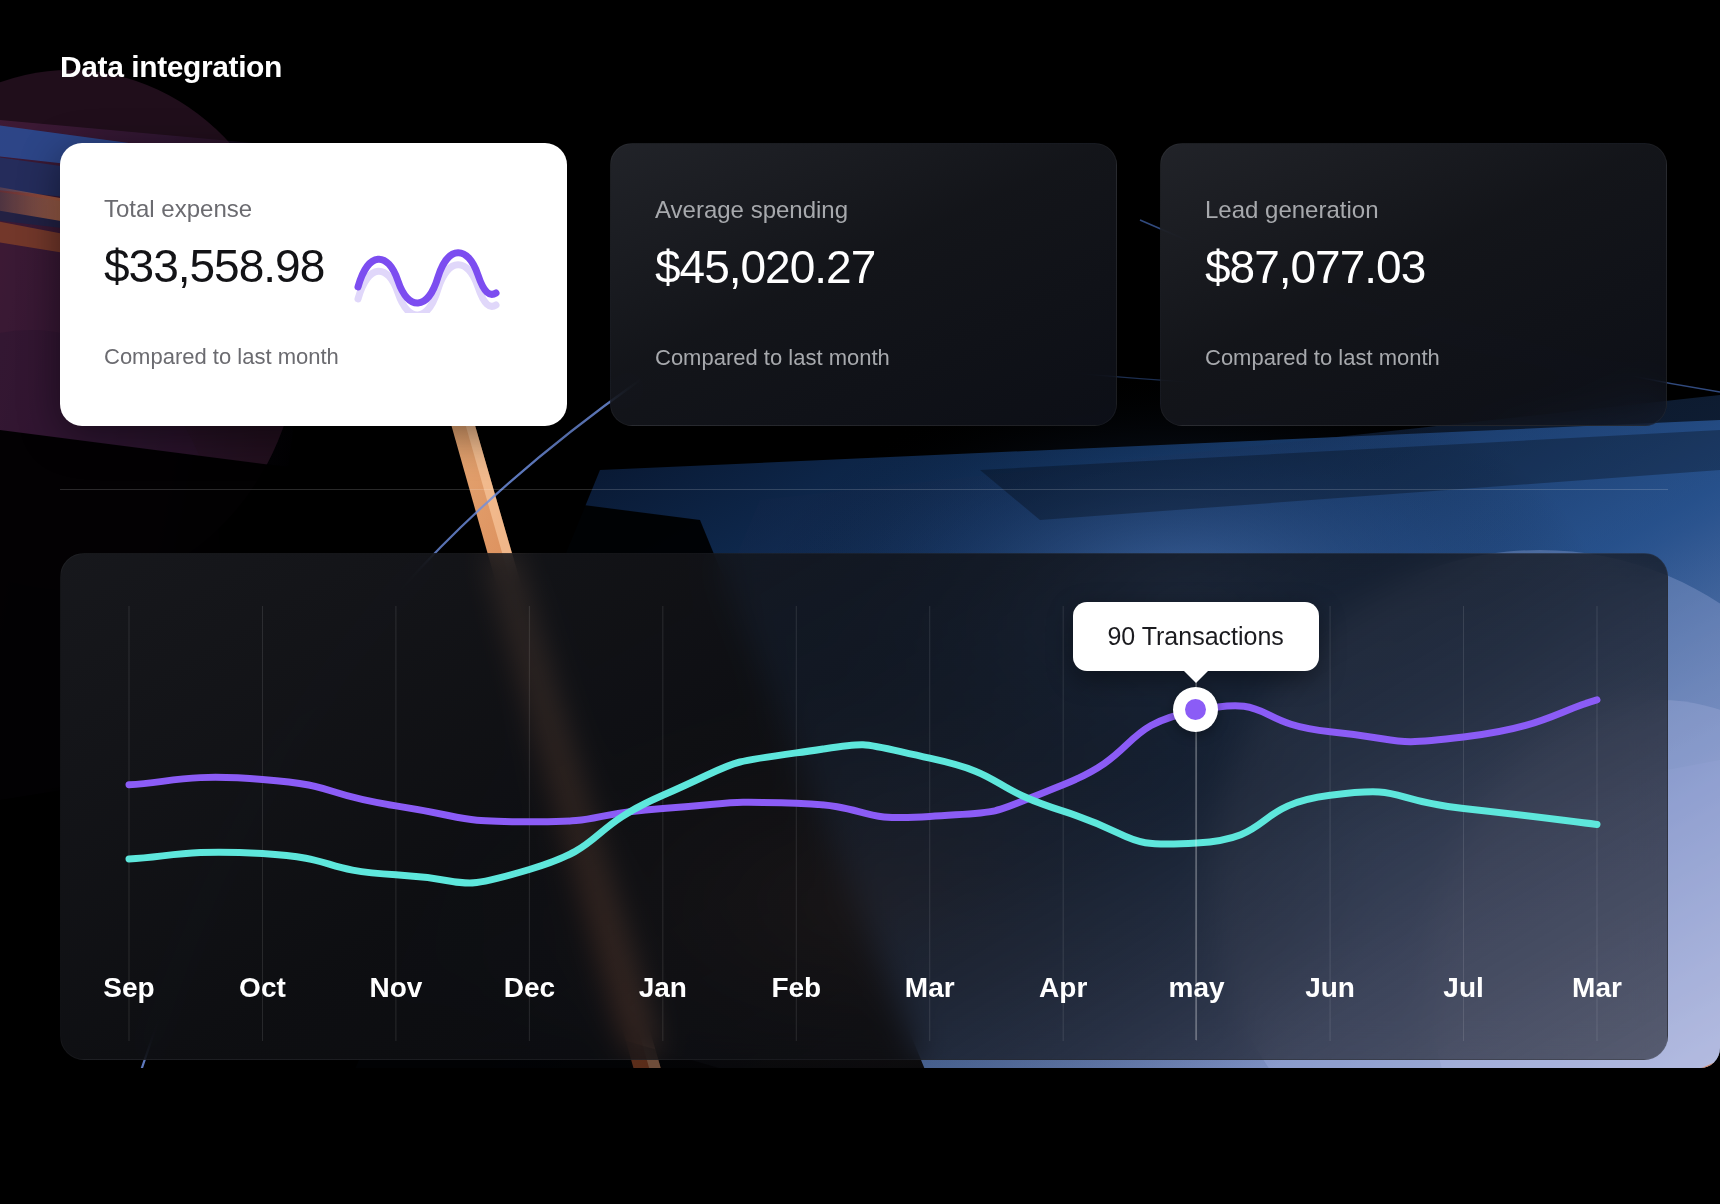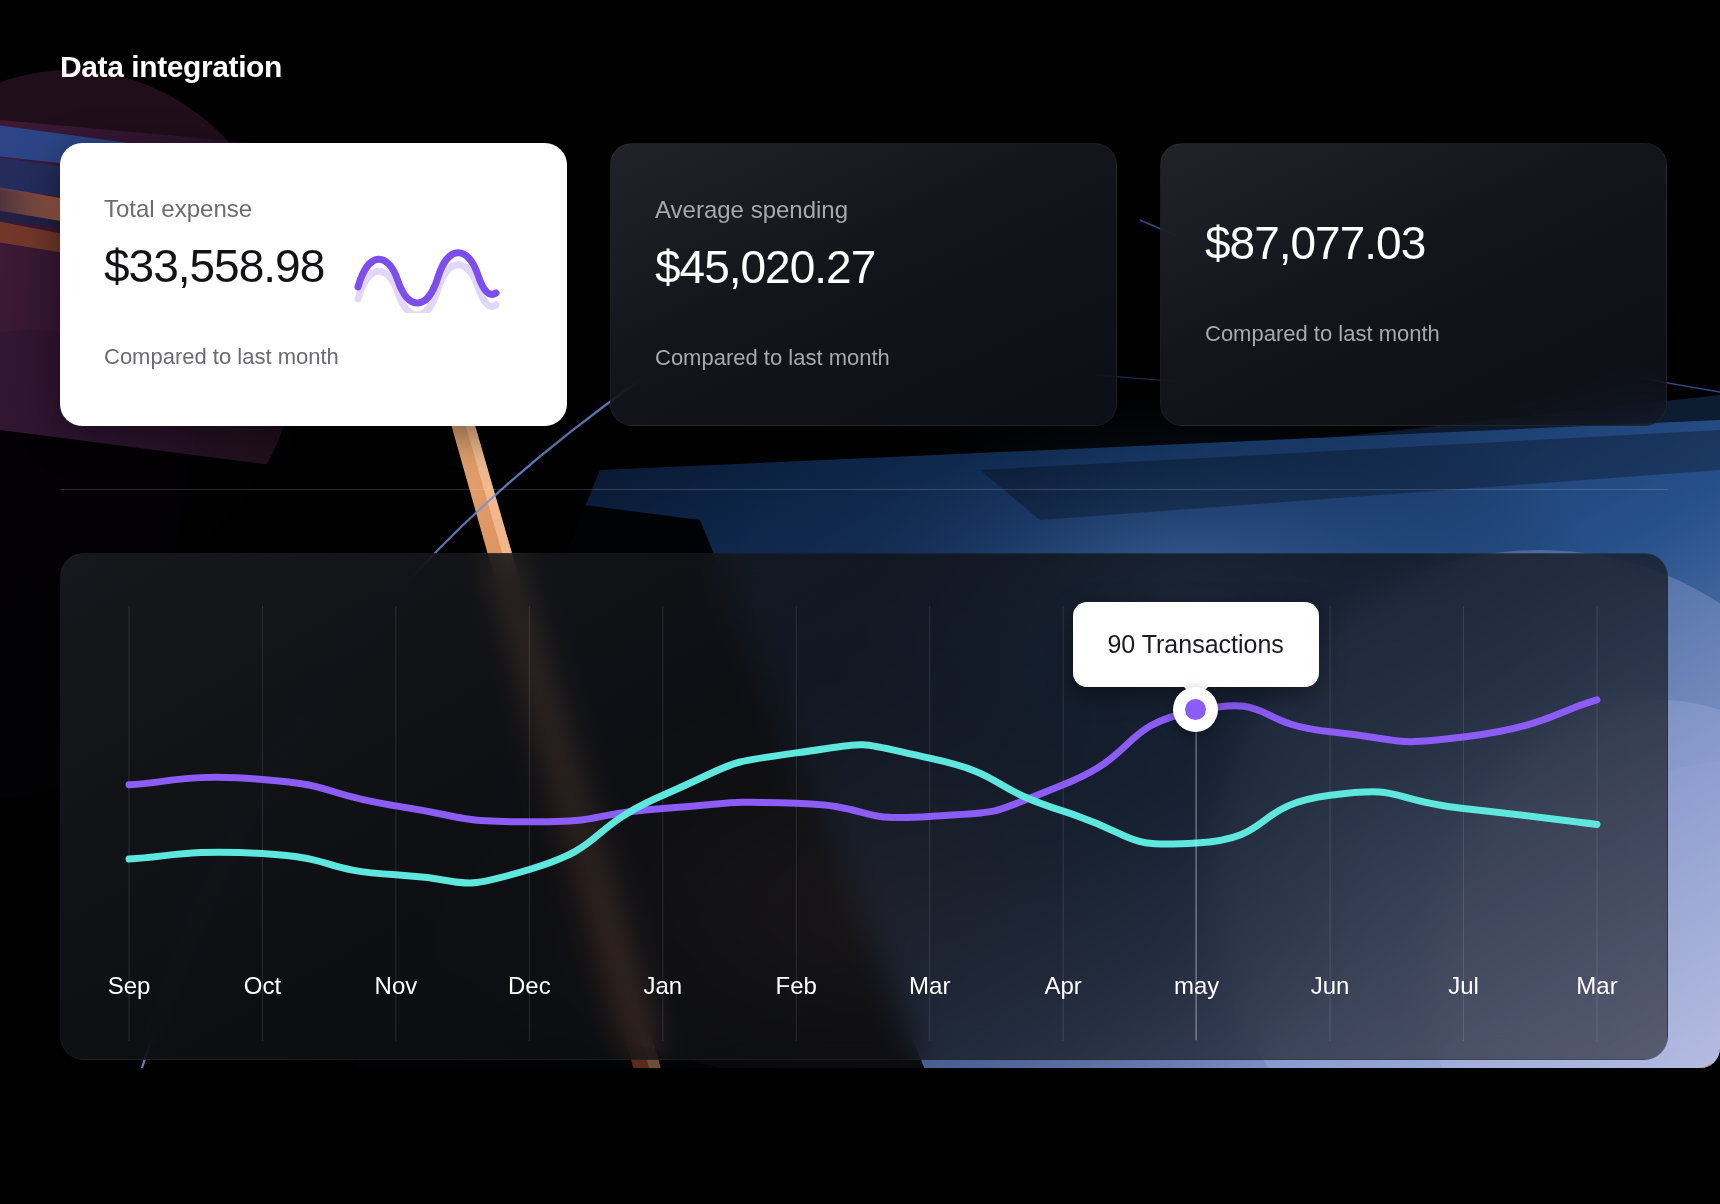--- a/index.html
+++ b/index.html
@@ -147,40 +147,40 @@
     position: absolute;
     left: 0;
     top: 418px;
     width: 1608px;
     height: 50px;
     z-index: 6;
   }
   .x-tick {
     position: absolute;
     transform: translateX(-50%);
-    font-size: 24px;
+    font-size: 28px;
     color: #ffffff;
-    font-weight: 400;
+    font-weight: 700;
     white-space: nowrap;
   }
 
   
   .tooltip-wrap {
     position: absolute;
     z-index: 40;
     left: 1072px;
     top: 604px;
     width: 246px;
     pointer-events: none;
   }
   .tooltip {
     position: relative;
     background: #ffffff;
     border-radius: 14px;
-    padding: 28px 0;
+    padding: 20px 0;
     text-align: center;
     box-shadow: 0 8px 26px rgba(0,0,0,0.40);
   }
   .tooltip-text {
     font-size: 25px;
     color: #1b1b1f;
     font-weight: 400;
     white-space: nowrap;
   }
   .tooltip-arrow {
@@ -331,20 +331,21 @@
 
     <div class="stat-card dark">
       <div class="card-label">Average spending</div>
       <div class="card-value-row">
         <div class="card-value">$45,020.27</div>
       </div>
       <div class="card-sub">Compared to last month</div>
     </div>
 
     <div class="stat-card dark">
+      <div class="card-label">Lead generation</div>
       <div class="card-value-row">
         <div class="card-value">$87,077.03</div>
       </div>
       <div class="card-sub">Compared to last month</div>
     </div>
 
   </div>
 
   <div class="divider"></div>
 

